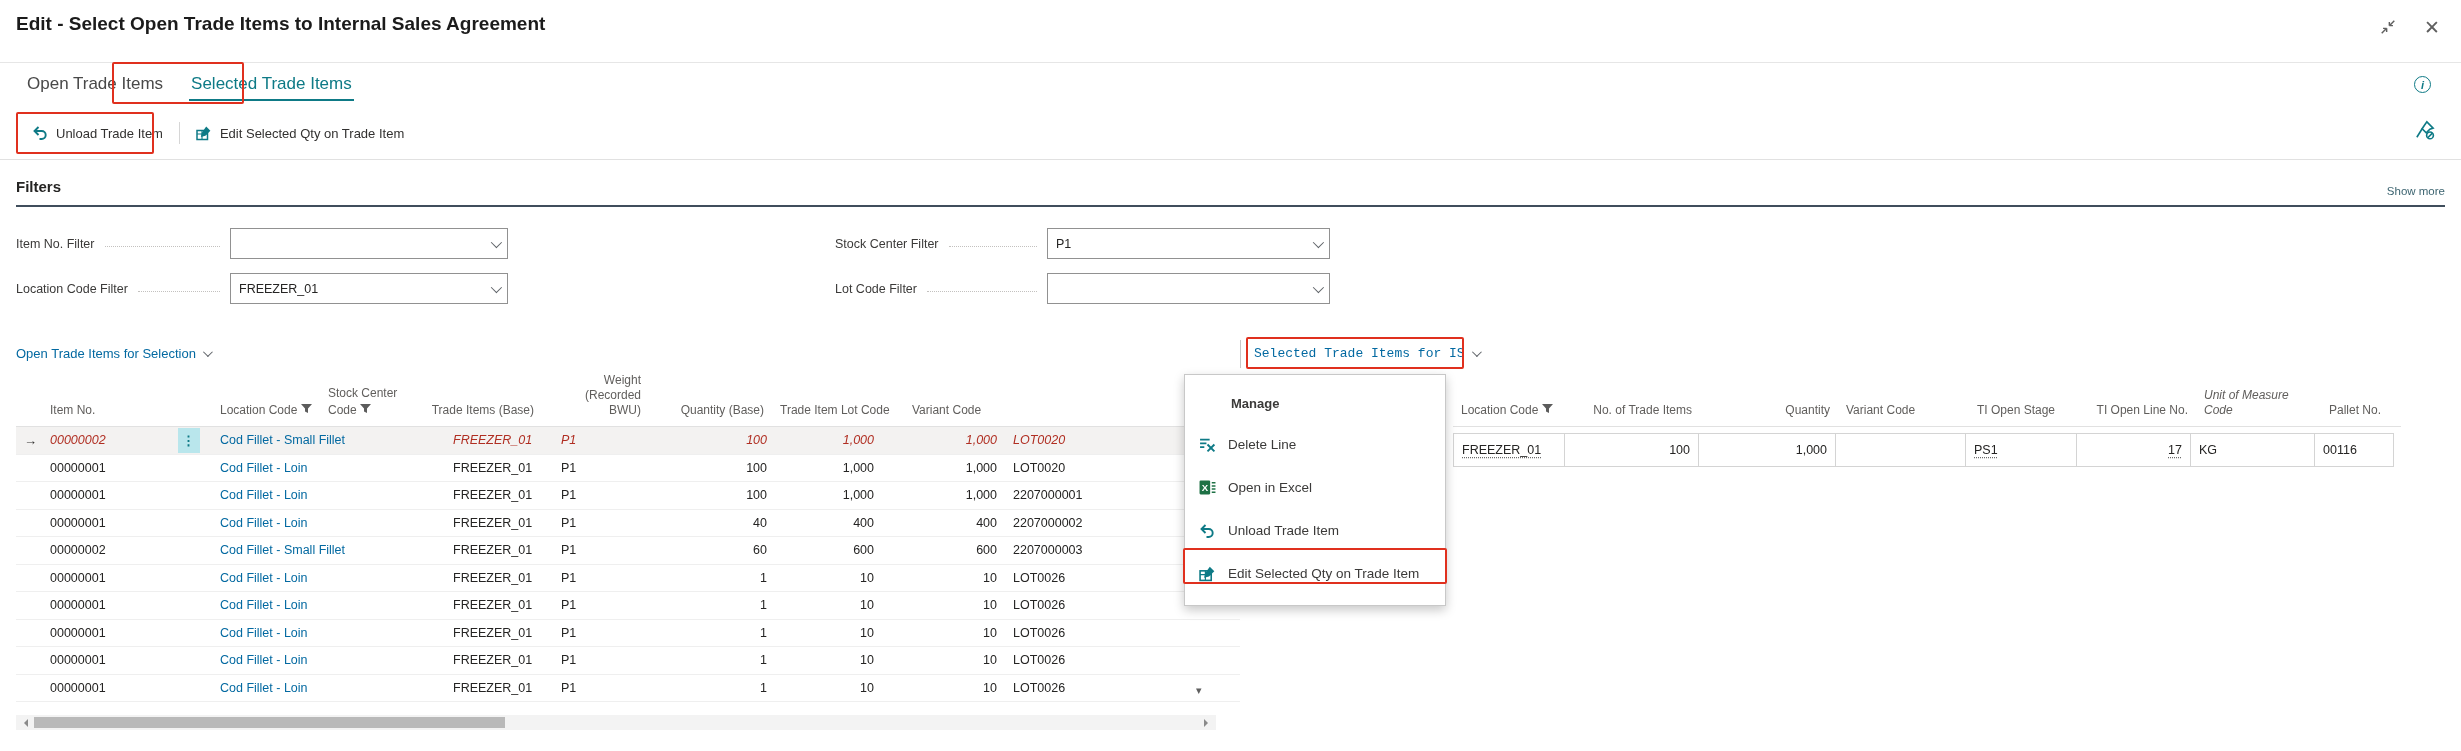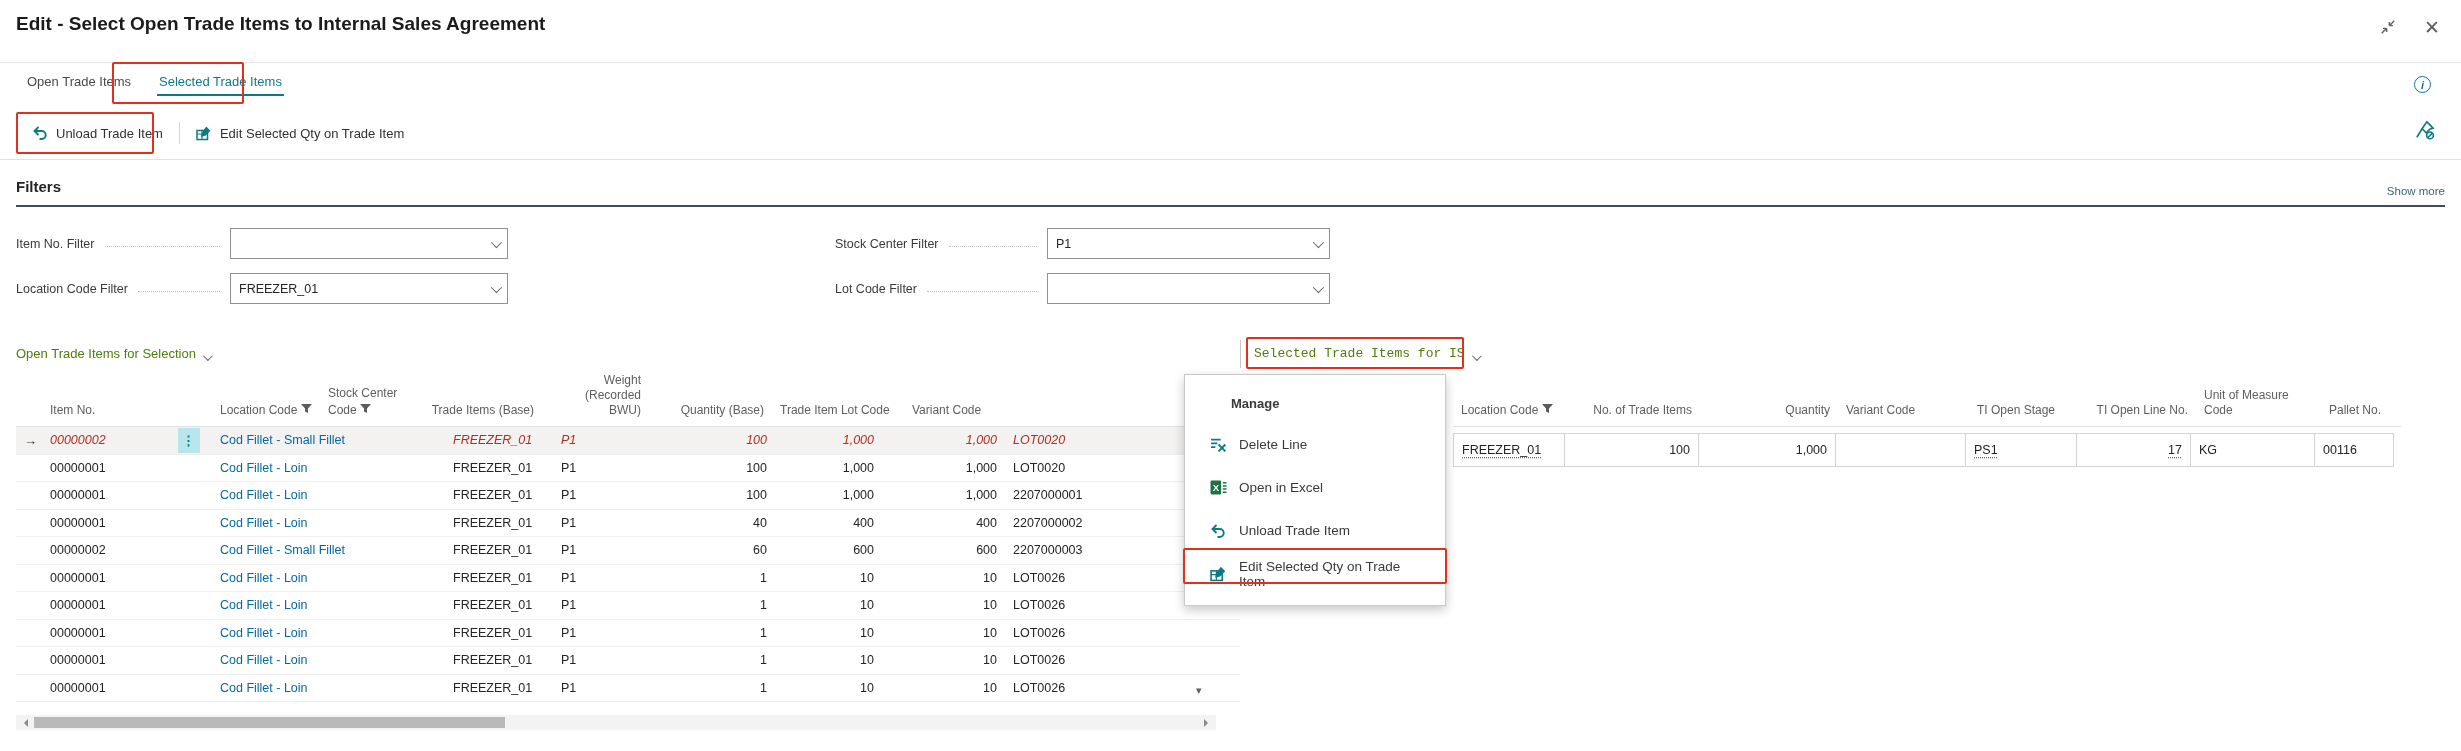--- a/index.html
+++ b/index.html
@@ -8,21 +8,21 @@
   .abs { position:absolute; }
   #stage { position:relative; width:2461px; height:751px; background:#fff; }
 
   
   #page-title { left:16px; top:13px; font-size:19px; font-weight:600; color:#1b1b1b; }
   #win-icons { right:18px; top:16px; display:flex; gap:22px; color:#5f5f5f; }
   .win-btn { width:22px; height:22px; display:flex; align-items:center; justify-content:center; cursor:pointer; }
   #hdr-divider { left:0; top:62px; width:2461px; height:1px; background:#e6e6e6; }
 
   
-  #tabs { left:25px; top:70px; display:flex; gap:24px; font-size:13px; }
+  #tabs { left:25px; top:70px; display:flex; gap:24px; font-size:17px; }
   .tab { padding:4px 2px 9px 2px; color:#494949; cursor:pointer; position:relative; }
   .tab.active { color:#0e7a86; }
   .tab.active::after { content:""; position:absolute; left:0; right:0; bottom:2px; height:2px; background:#0e7a86; }
   #info-icon { right:30px; top:76px; width:17px; height:17px; border:1.4px solid #0e7a86; border-radius:50%;
     color:#0e7a86; font-size:11px; font-style:italic; font-weight:bold; display:flex; align-items:center; justify-content:center; cursor:pointer;}
 
   
   #actionbar { left:16px; top:112px; height:42px; display:flex; align-items:center; font-size:13px; color:#323130; }
   .action { display:flex; align-items:center; gap:8px; padding:0 16px; cursor:pointer; height:100%; }
   .action .glyph { color:#0e7a86; font-size:16px; font-weight:bold; line-height:1; }
@@ -41,21 +41,21 @@
   .field-label { font-size:12.5px; color:#3b3a39; white-space:nowrap; }
   .leader { flex:1; border-bottom:1px dotted #c3c1bf; height:1px; margin:6px 10px 0 10px; }
   .combo { width:278px; height:31px; border:1px solid #919191; background:#fff; display:flex;
     align-items:center; padding:0 8px; font-size:12.5px; color:#252423; flex:none; cursor:text; }
   #filter-col-2 .combo { width:283px; }
   .combo .val { flex:1; }
   .chev { width:8px; height:8px; border-right:1.5px solid #5f6368; border-bottom:1.5px solid #5f6368;
     transform:rotate(45deg) translateY(-2px); flex:none; cursor:pointer; }
 
   
-  .grid-caption { font-size:13px; color:#4d7c0f; display:flex; align-items:flex-end; gap:7px; cursor:pointer; }
+  .grid-caption { font-size:13px; color:#0369a1; display:flex; align-items:center; gap:7px; cursor:pointer; }
   #left-caption { left:16px; top:346px; }
   #right-caption { left:1254px; top:346px;font-family:Liberation Mono, monospace; }
   .cap-chev { width:7px; height:7px; border-right:1.3px solid #5f6368; border-bottom:1.3px solid #5f6368;
     transform:rotate(45deg) translateY(-2px); }
   #pane-splitter { left:1240px; top:340px; width:1px; height:28px; background:#c8c8c8; }
 
   
   .grid { font-size:12.5px; }
   .hrow { display:flex; align-items:stretch; border-bottom:1px solid #e1e1e1; height:59px; }
   .hcell { display:flex; align-items:flex-end; padding:4px 8px 8px 8px; color:#605e5c; font-size:12px;
@@ -83,21 +83,21 @@
   .sb-arrow { width:0; height:0; border:4px solid transparent; margin:0 4px; }
   #sb-left { border-right-color:#8a8a8a; }
   #sb-right { border-left-color:#8a8a8a; margin-left:auto; }
   #sb-thumb { position:absolute; left:18px; top:2px; width:471px; height:11px; background:#b9b9b9; cursor:grab; }
 
   
   #context-menu { left:1184px; top:374px; width:262px; background:#fff; border:1px solid #c8c8c8;
     box-shadow:0 4px 10px rgba(0,0,0,.22); padding:8px 0 10px 0; z-index:5; }
   .menu-header { height:40px; display:flex; align-items:center; padding:0 16px 0 46px; font-size:13px;
     font-weight:700; color:#3b3a39; }
-  .menu-item { height:43px; display:flex; align-items:center; gap:12px; padding:0 24px; font-size:13.5px;
+  .menu-item { height:43px; display:flex; align-items:center; gap:12px; padding:0 13px; font-size:13.5px;
     color:#3b3a39; cursor:pointer; }
   .menu-item .mi-icon { width:18px; height:18px; flex:none; display:flex; align-items:center; justify-content:center;
     color:#0e7a86; font-size:17px; font-weight:bold; }
 
   
   .annotation { border:2.5px solid #e0301e; border-radius:2px; pointer-events:none; z-index:9; }
 
   svg { display:block; }
 </style>
 </head>
@@ -390,21 +390,21 @@
         </div>
         <div class="hcell" style="width: 131px;">
           <span>Variant Code</span>
         </div>
         <div class="hcell" style="width: 112px;">
           <span>TI Open Stage</span>
         </div>
         <div class="hcell num" style="width: 115px;">
           <span>TI Open Line No.</span>
         </div>
-        <div class="hcell" style="width: 125px;">
+        <div class="hcell" style="width: 125px; font-style: italic;">
           <span>Unit of Measure Code</span>
         </div>
         <div class="hcell" style="width: 80px;">
           <span>Pallet No.</span>
         </div>
       </div>
       <div class="row" style="margin-top: 6px;">
         <div class="cell mand" style="width: 112px;">FREEZER_01</div>
         <div class="cell num" style="width: 135px;">100</div>
         <div class="cell num" style="width: 138px;">1,000</div>

